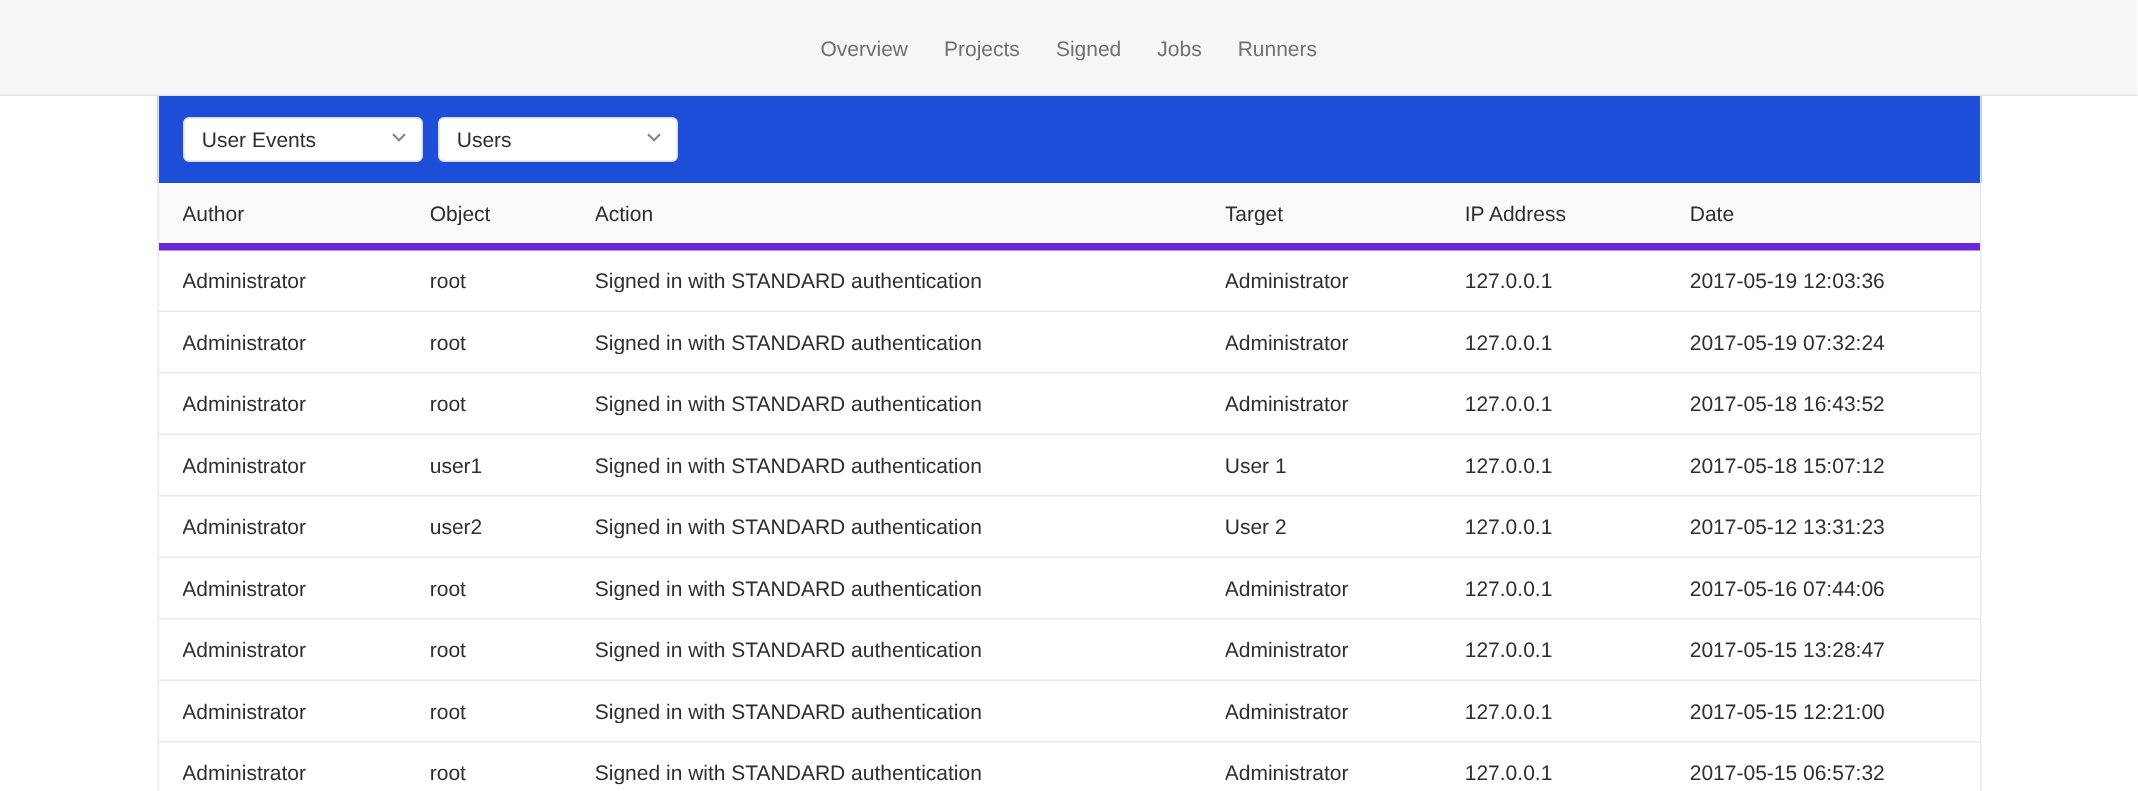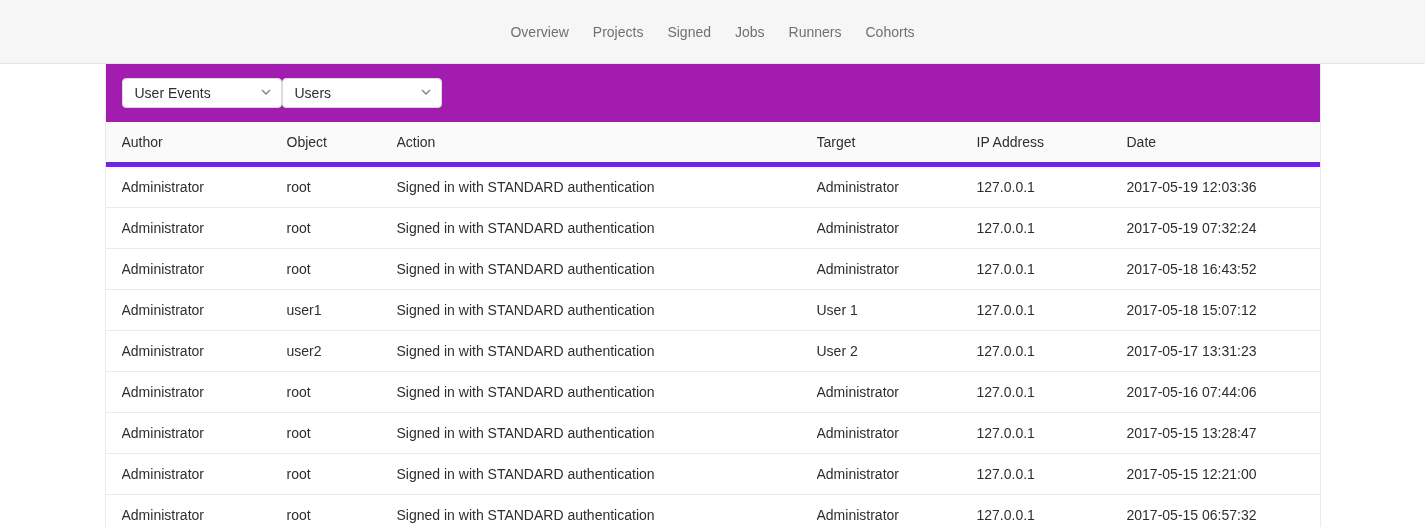--- a/index.html
+++ b/index.html
@@ -35,23 +35,24 @@
     .nav-tab.active {
       color: #1068bf;
       font-weight: 600;
     }
     .content-wrapper {
       max-width: 1248px;
       margin: 0 auto;
       padding: 0 16px;
     }
     .filters-row {
-      background: #a21caf;
+      background: #1d4ed8;
       padding: 14px 16px;
       display: flex;
+      gap: 10px;
       border-left: 1px solid #eaeaea;
       border-right: 1px solid #eaeaea;
       align-items: center;
     }
     .dropdown {
       background: #ffffff;
       border: 1px solid #dcdcdc;
       border-radius: 4px;
       padding: 6px 28px 6px 12px;
       width: 160px;
@@ -101,21 +102,20 @@
 </head>
 <body>
 
 <div class="nav-bar">
   <div class="nav-tabs" id="nav-tabs">
       <div class="nav-tab">Overview</div>
       <div class="nav-tab">Projects</div>
       <div class="nav-tab">Signed</div>
       <div class="nav-tab">Jobs</div>
       <div class="nav-tab">Runners</div>
-      <div class="nav-tab">Cohorts</div>
     </div>
 </div>
 
 <div class="content-wrapper">
   <div class="filters-row">
     <div class="dropdown">
       <span>User Events</span>
       <span class="chevron">
         <svg width="10" height="10" viewBox="0 0 10 10">
             <path d="M1 3 L5 7 L9 3" stroke="#888" stroke-width="1.5" fill="none"></path>
@@ -173,21 +173,21 @@
           <div class="cell">User 1</div>
           <div class="cell">127.0.0.1</div>
           <div class="cell">2017-05-18 15:07:12</div>
         </div>
         <div class="table-row">
           <div class="cell">Administrator</div>
           <div class="cell">user2</div>
           <div class="cell">Signed in with STANDARD authentication</div>
           <div class="cell">User 2</div>
           <div class="cell">127.0.0.1</div>
-          <div class="cell">2017-05-17 13:31:23</div>
+          <div class="cell">2017-05-12 13:31:23</div>
         </div>
         <div class="table-row">
           <div class="cell">Administrator</div>
           <div class="cell">root</div>
           <div class="cell">Signed in with STANDARD authentication</div>
           <div class="cell">Administrator</div>
           <div class="cell">127.0.0.1</div>
           <div class="cell">2017-05-16 07:44:06</div>
         </div>
         <div class="table-row">

